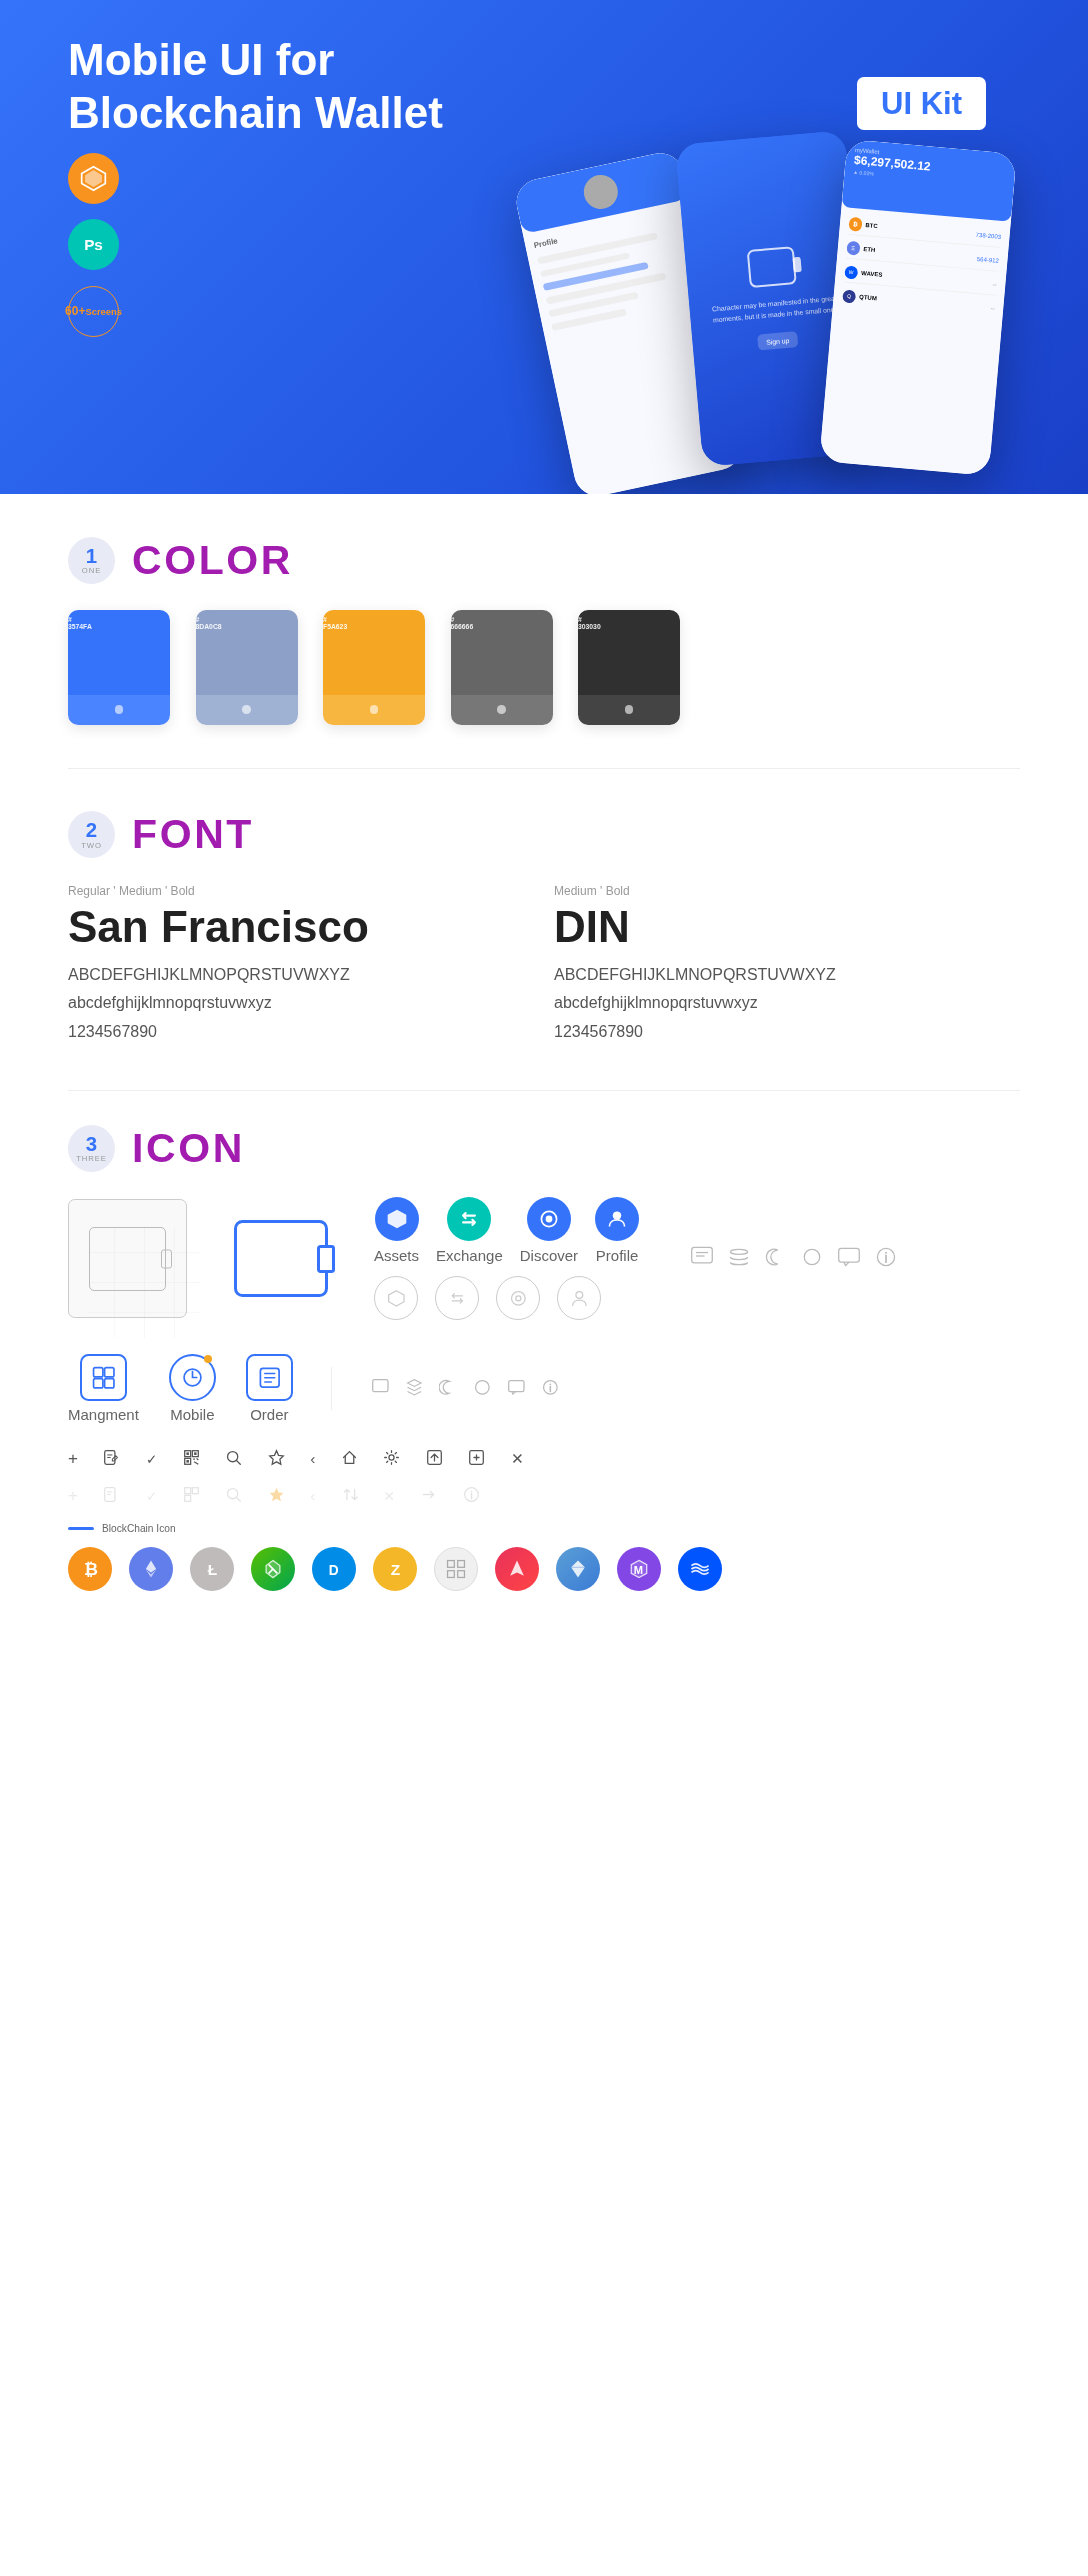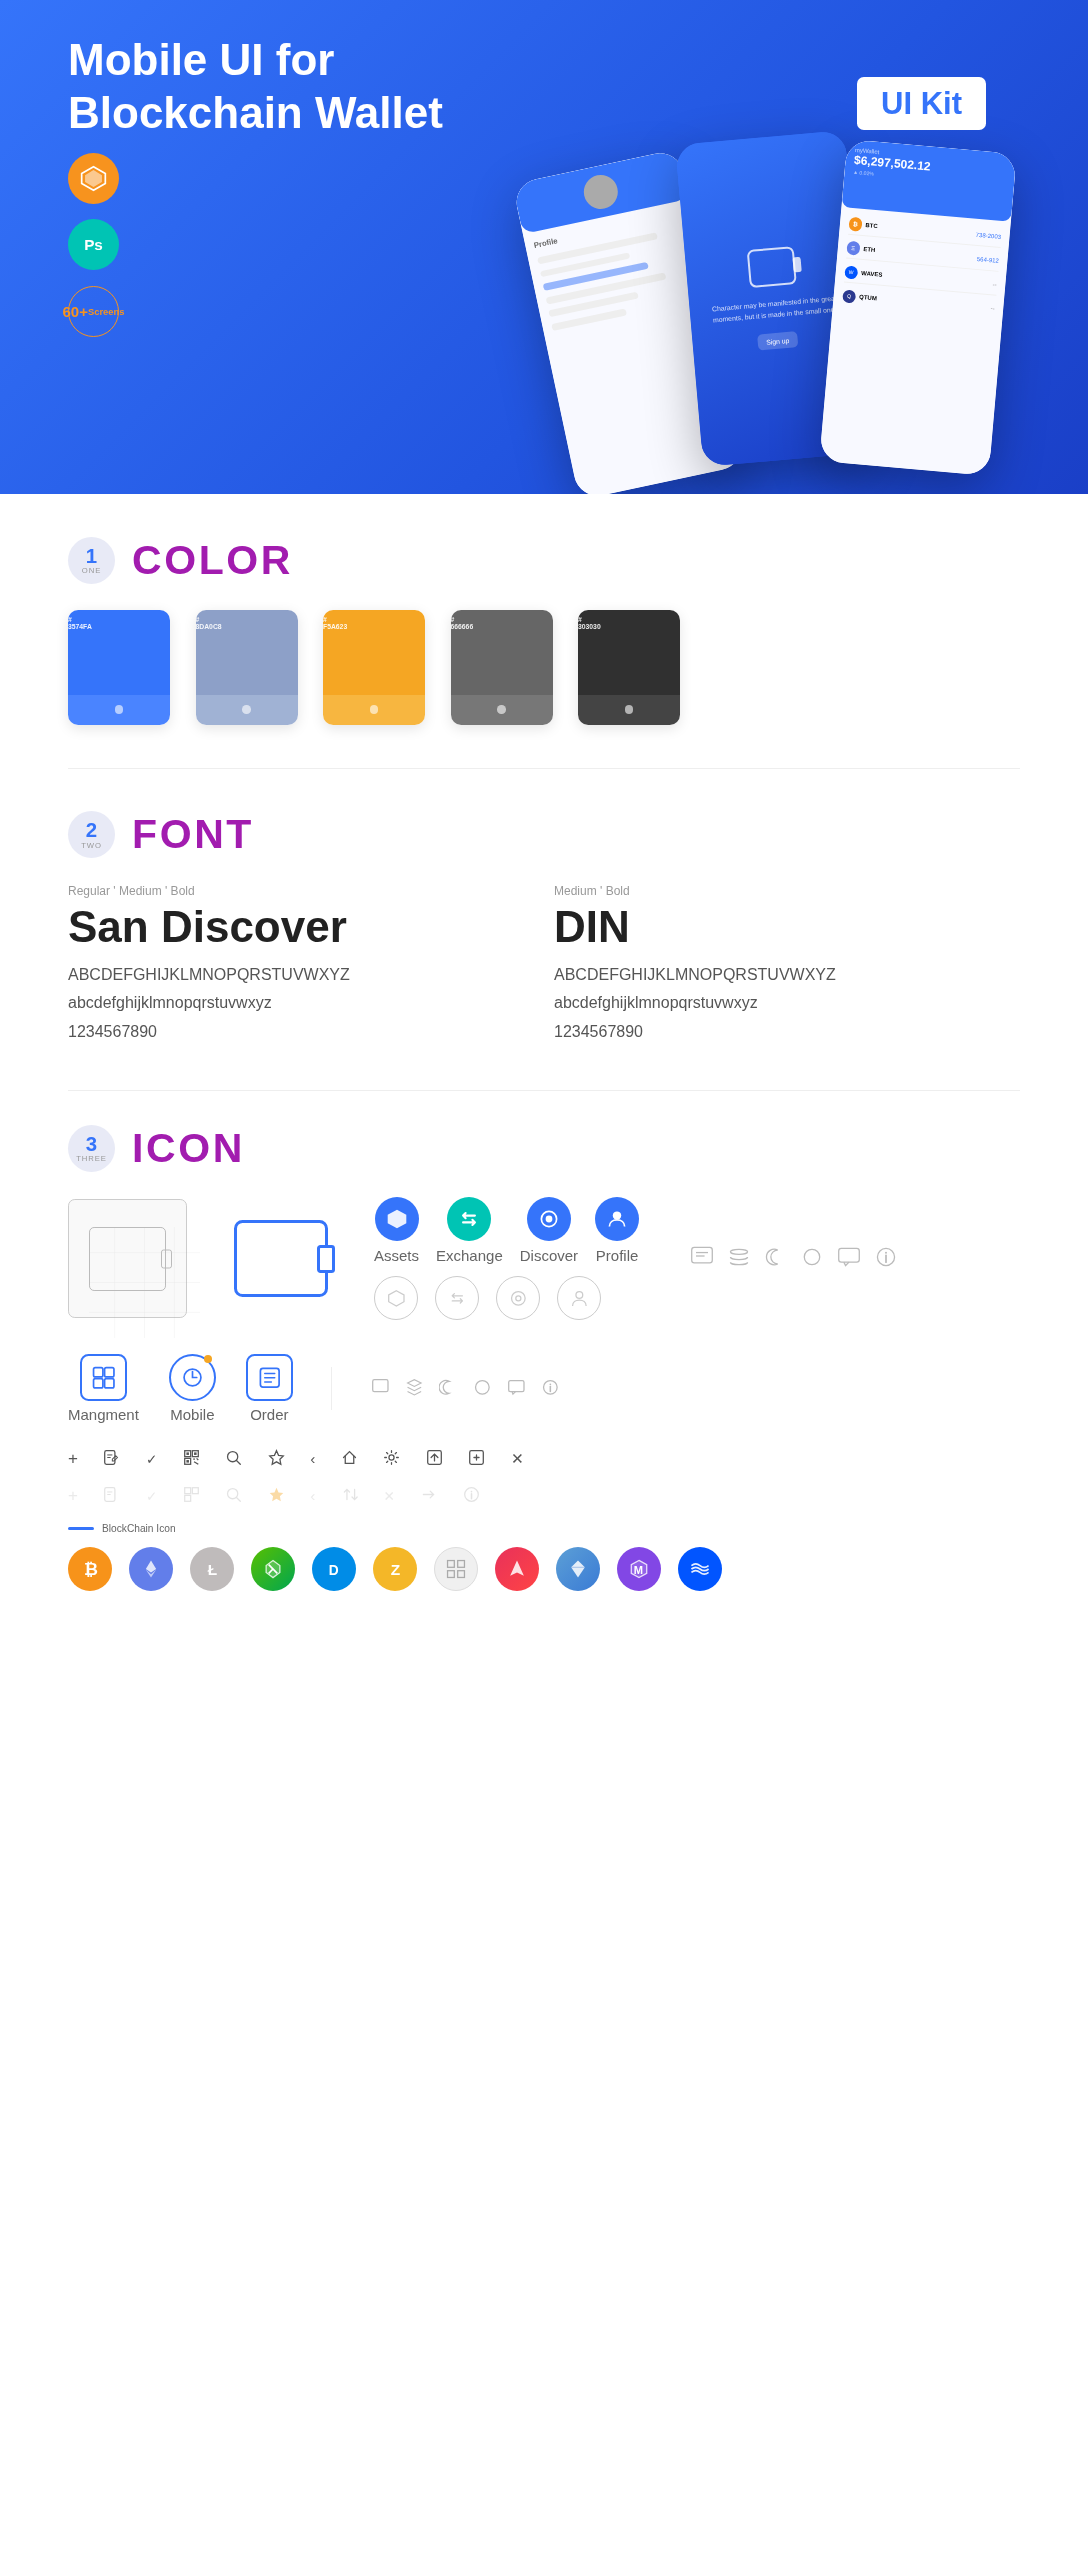--- a/index.html
+++ b/index.html
@@ -48,21 +48,21 @@
     }
     .badge-circle {
       width: 51px; height: 51px;
       border-radius: 50%;
       display: flex; align-items: center; justify-content: center;
       font-weight: 700; font-size: 11px;
     }
     .badge-sketch { background: #f7931e; }
     .badge-ps { background: #00c4b4; }
     .badge-screens { background: transparent; border: 1.7px solid #f7931e; color: #f7931e; font-size: 9.4px; text-align: center; }
-    .badge-screens .num { font-size: 15px; font-weight: 800; display: block; color: #f7931e; }
+    .badge-screens .num { font-size: 12px; font-weight: 800; display: block; color: #f7931e; }
 
     
     .phones-area {
       position: absolute;
       right: 0; bottom: -17px;
       width: 595px; height: 391px;
       z-index: 1;
     }
     .phone-mock {
       position: absolute;
@@ -425,21 +425,21 @@
     <div class="num-circle">
       <span class="big">2</span>
       <span class="small">TWO</span>
     </div>
     <h2 class="section-title">FONT</h2>
   </div>
 
   <div class="font-grid">
     <div class="font-block">
       <div class="font-label">Regular ' Medium ' Bold</div>
-      <div class="font-name">San Discover</div>
+      <div class="font-name">San Francisco</div>
       <div class="font-chars">ABCDEFGHIJKLMNOPQRSTUVWXYZ</div>
       <div class="font-chars">abcdefghijklmnopqrstuvwxyz</div>
       <div class="font-chars">1234567890</div>
     </div>
     <div class="font-block">
       <div class="font-label">Medium ' Bold</div>
       <div class="font-name-din">DIN</div>
       <div class="font-chars">ABCDEFGHIJKLMNOPQRSTUVWXYZ</div>
       <div class="font-chars">abcdefghijklmnopqrstuvwxyz</div>
       <div class="font-chars">1234567890</div>

